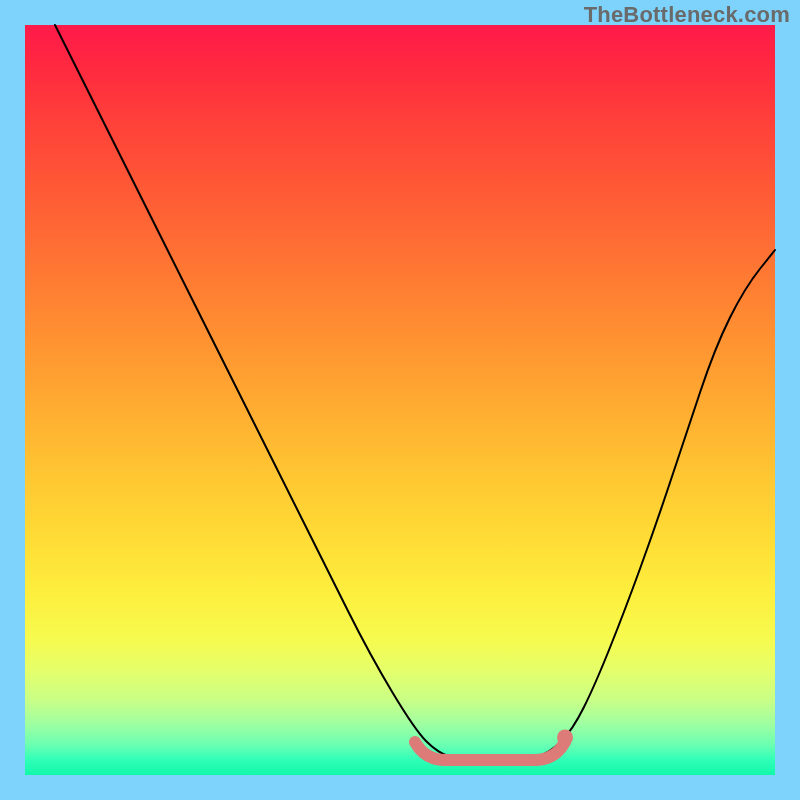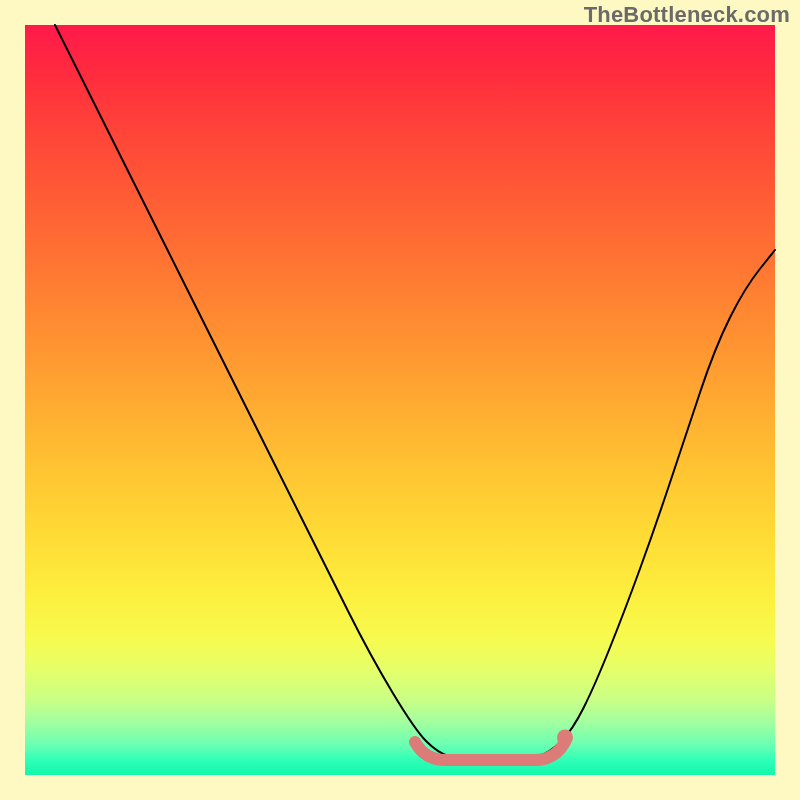--- a/index.html
+++ b/index.html
@@ -8,21 +8,21 @@
     width: 800px;
     height: 800px;
     overflow: hidden;
     background: #000;
     font-family: Arial, Helvetica, sans-serif;
   }
   .frame {
     position: relative;
     width: 800px;
     height: 800px;
-    background: #fef9c3;
+    background: #7dd3fc;
   }
   .plot-area {
     position: absolute;
     left: 25px;
     top: 25px;
     width: 750px;
     height: 750px;
     
     background: linear-gradient(
       to bottom,

